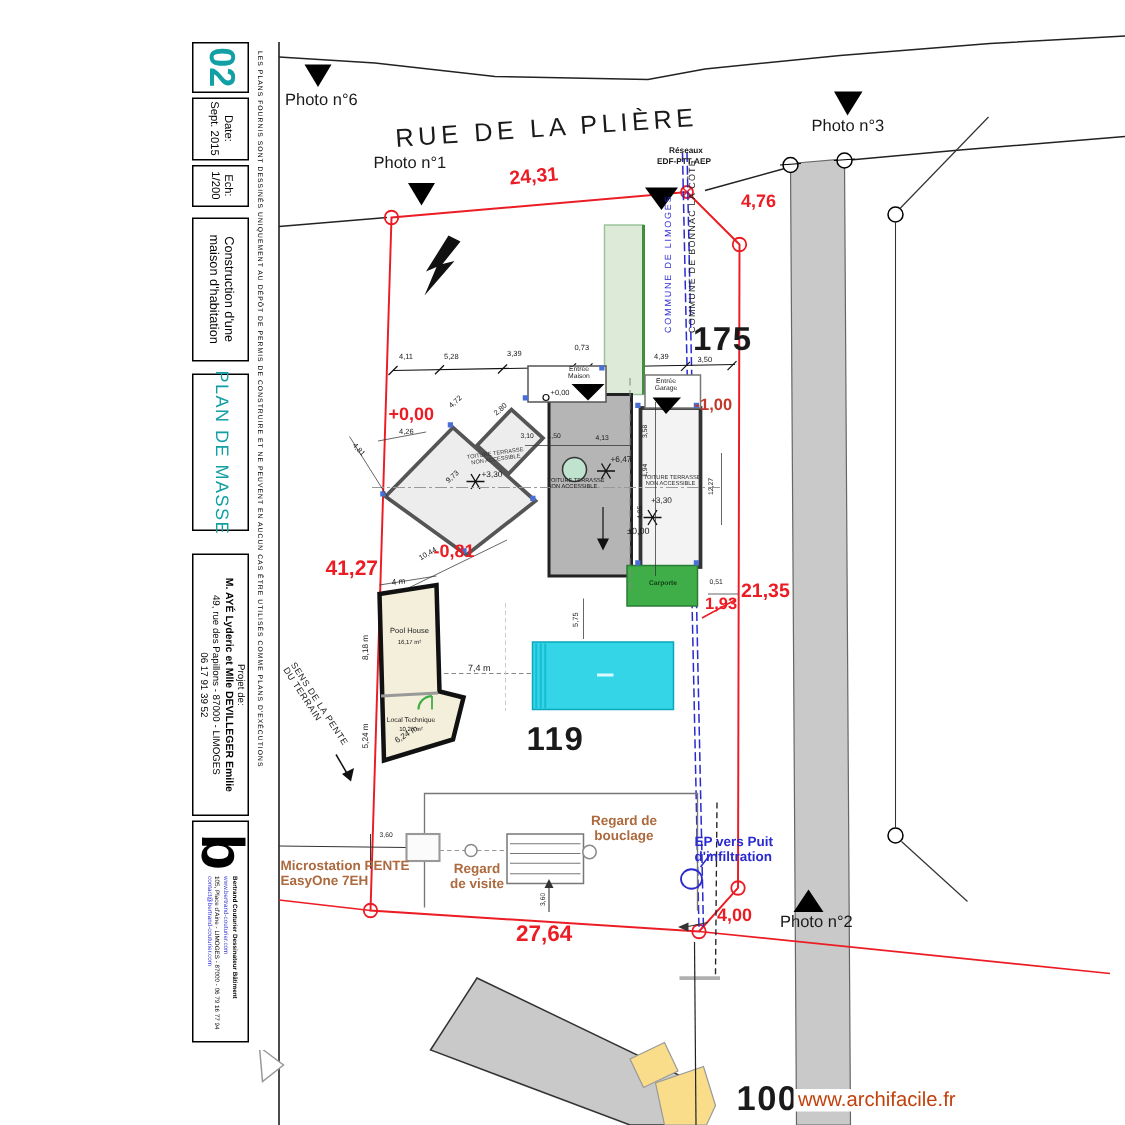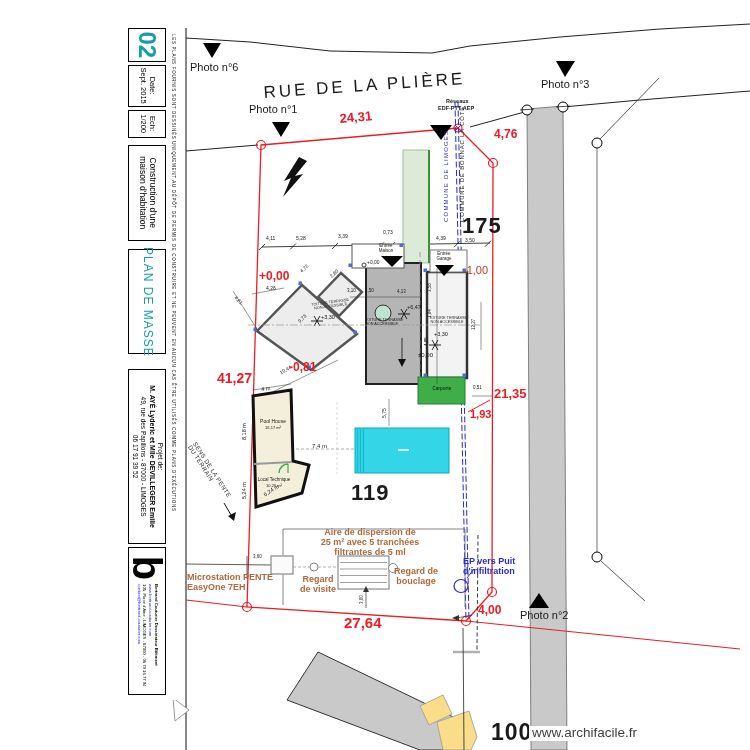--- a/index.html
+++ b/index.html
@@ -2,21 +2,21 @@
 <html><head>
 <meta charset="utf-8">
 <style>
   html,body{margin:0;padding:0;background:#fff;}
   #page{position:relative;width:750px;height:750px;background:#fff;overflow:hidden;
         font-family:"Liberation Sans",sans-serif;}
   svg{position:absolute;left:0;top:0;}
   .lbl{position:absolute;color:#1a1a1a;white-space:nowrap;line-height:1.08;
        transform-origin:0 0;font-family:"Liberation Sans",sans-serif;}
   .red{color:#ec1c24;font-weight:bold;}
-  .darkred{color:#c0392b;font-weight:normal;text-align:right;}
+  .darkred{color:#c0392b;font-weight:bold;text-align:right;}
   .brown{color:#ad6a3e;font-weight:bold;}
   .blue{color:#2a2ad0;font-weight:bold;}
   .teal{color:#12a0a5;}
   .ctr{text-align:center;}
   .bold{font-weight:bold;}
   
   .tb-box{position:absolute;left:128px;width:38px;border:1.6px solid #000;background:#fff;
           display:flex;align-items:center;justify-content:center;box-sizing:border-box;}
   .tb-rot{transform:rotate(90deg);white-space:nowrap;text-align:center;line-height:1.15;}
   .tb-strip{position:absolute;left:167px;top:28px;width:11px;height:672px;background:#fff;}
@@ -201,31 +201,31 @@
 
 <div class="lbl" style="left:446px;top:99px;font-size:5.5px;font-weight:bold;">Réseaux</div>
 <div class="lbl" style="left:438px;top:106px;font-size:5.5px;font-weight:bold;">EDF-PTT-AEP</div>
 
 <div class="lbl" style="left:443px;top:222px;font-size:6px;letter-spacing:1.2px;color:#2a2ad0;transform:rotate(-90deg);">COMMUNE DE LIMOGES</div>
 <div class="lbl" style="left:459px;top:222px;font-size:6px;letter-spacing:0.8px;transform:rotate(-90deg);">COMMUNE DE BONNAC LA CÔTE</div>
 
 <div class="lbl red" style="left:339px;top:112px;font-size:13px;transform:rotate(-5deg);">24,31</div>
 <div class="lbl red" style="left:478px;top:128px;font-size:12px;margin-left:16px;">4,76</div>
 <div class="lbl red" style="left:494px;top:387px;font-size:13px;">21,35</div>
-<div class="lbl red" style="left:470px;top:398px;font-size:11px;margin-top:11px;">1,93</div>
+<div class="lbl red" style="left:470px;top:398px;font-size:11px;">1,93</div>
 <div class="lbl" style="left:473px;top:386px;font-size:4.5px;">0,51</div>
 <div class="lbl red" style="left:217px;top:371px;font-size:14px;">41,27</div>
 <div class="lbl red" style="left:344px;top:615px;font-size:15px;">27,64</div>
 <div class="lbl red" style="left:478px;top:604px;font-size:12px;">4,00</div>
 
 <div class="lbl bold" style="left:462px;top:214px;font-size:22px;letter-spacing:1px;">175</div>
 <div class="lbl bold" style="left:351px;top:481px;font-size:22px;letter-spacing:1px;">119</div>
 <div class="lbl bold" style="left:491px;top:720px;font-size:23px;letter-spacing:1px;">100</div>
 
-<div class="lbl" style="left:529px;top:726px;font-size:13.5px;color:#404040;background:#fff;padding:0 3px;">www.archifacile.fr</div>
+<div class="lbl" style="left:529px;top:726px;font-size:13.5px;color:#c2410c;background:#fff;padding:0 3px;">www.archifacile.fr</div>
 
 <div class="lbl" style="left:266px;top:236px;font-size:5px;">4,11</div>
 <div class="lbl" style="left:296px;top:236px;font-size:5px;">5,28</div>
 <div class="lbl" style="left:338px;top:234px;font-size:5px;">3,39</div>
 <div class="lbl" style="left:383px;top:230px;font-size:5px;">0,73</div>
 <div class="lbl" style="left:436px;top:236px;font-size:5px;">4,39</div>
 <div class="lbl" style="left:465px;top:238px;font-size:5px;">3,50</div>
 
 <div class="lbl red" style="left:259px;top:270px;font-size:12px;">+0,00</div>
 <div class="lbl" style="left:266px;top:286px;font-size:5px;">4,26</div>
@@ -286,34 +286,29 @@
   <div>TOITURE TERRASSE</div>
   <div>NON ACCESSIBLE</div>
 </div>
 <div class="lbl ctr" style="left:429px;top:316px;width:36px;font-size:3.8px;color:#333;">
   <div>TOITURE TERRASSE</div>
   <div>NON ACCESSIBLE</div>
 </div>
 
 <div class="lbl ctr" style="left:423px;top:387px;width:38px;font-size:4.5px;color:#0e3e12;font-weight:bold;">Carporte</div>
 
-<div class="lbl ctr brown" style="left:314px;top:527px;width:112px;font-size:9px;line-height:10px;">
-  <div>Aire de dispersion de</div>
-  <div>25 m² avec 5 tranchées</div>
-  <div>filtrantes de 5 ml</div>
-</div>
 <div class="lbl brown" style="left:187px;top:572px;font-size:9px;line-height:10px;">
   <div>Microstation PENTE</div>
   <div>EasyOne 7EH</div>
 </div>
 <div class="lbl ctr brown" style="left:297px;top:574px;width:42px;font-size:9px;line-height:10px;">
   <div>Regard</div>
   <div>de visite</div>
 </div>
-<div class="lbl ctr brown" style="left:392px;top:566px;width:48px;font-size:9px;line-height:10px;text-align:center;">
+<div class="lbl ctr brown" style="left:392px;top:542px;width:48px;font-size:9px;line-height:10px;text-align:center;">
   <div>Regard de</div>
   <div>bouclage</div>
 </div>
 <div class="lbl blue" style="left:463px;top:556px;font-size:9px;line-height:10px;">
   <div>EP vers Puit</div>
   <div>d'infiltration</div>
 </div>
 <div class="lbl" style="left:253px;top:555px;font-size:4.5px;">3,60</div>
 <div class="lbl" style="left:360px;top:604px;font-size:4.5px;transform:rotate(-90deg);">3,60</div>
 

